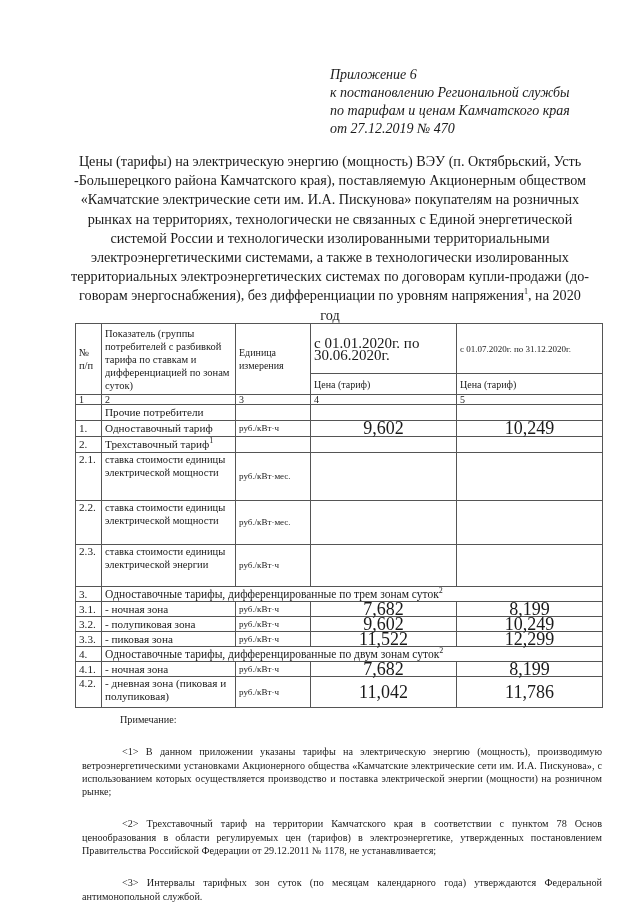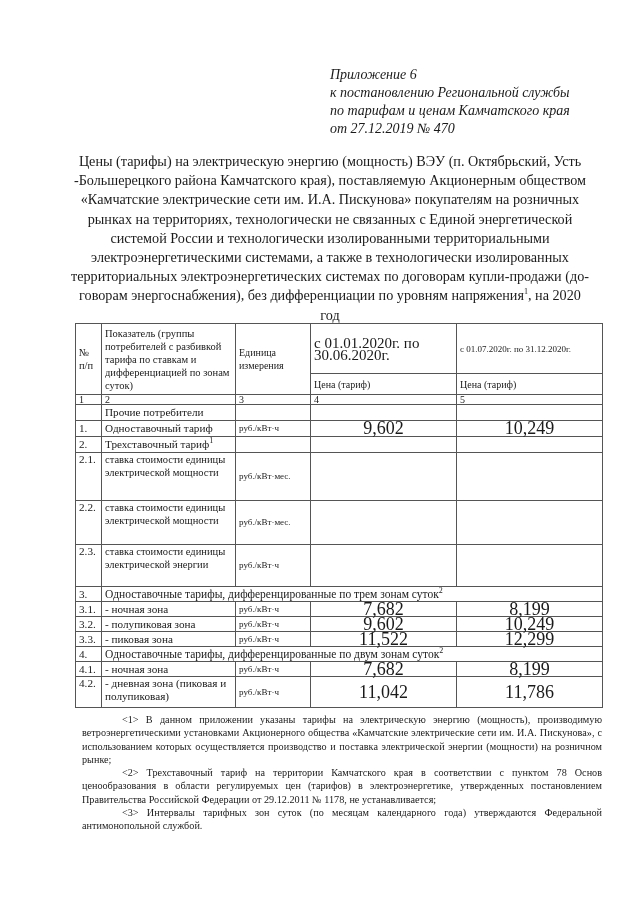--- a/index.html
+++ b/index.html
@@ -14,21 +14,21 @@
   table.tariffs td { border:1px solid #555; padding:0 3px; vertical-align:middle; line-height:13px; }
   td.c { text-align:left; }
   td.num { text-align:center; font-size:18px; }
   td.unit { font-size:9px; vertical-align:top; padding-top:2px;margin-top:28px; }
   td.unit.mid { vertical-align:middle; }
   td.small { font-size:10px; }
   td.hdr { font-size:10.5px; vertical-align:top; padding-top:2px; line-height:12.5px;margin-top:43px; }
   td.sec { font-size:11.5px; }
   .notes { position:absolute; left:82px; top:713px; width:520px; font-size:10.2px; line-height:13.3px; text-align:justify; }
   .notes p { margin:0; }
-  .notes .ind { text-indent:40px; }
+  .notes .ind { text-indent:40px;margin-top:19px; }
   .notes .head { padding-left:38px; }
 </style>
 </head>
 <body>
 
 <div class="appendix">
   <div>Приложение 6</div>
   <div>к постановлению Региональной службы</div>
   <div>по тарифам и ценам Камчатского края</div>
   <div>от 27.12.2019 № 470</div>
@@ -145,16 +145,17 @@
     <td class="c" style="vertical-align:top">4.2.</td>
     <td style="vertical-align:top">- дневная зона (пиковая и полупиковая)</td>
     <td class="unit">руб./кВт·ч</td>
     <td class="num">11,042</td>
     <td class="num">11,786</td>
   </tr>
 </tbody>
   </table>
 
 <div class="notes">
+  <p class="head">Примечание:</p>
   <p class="ind">&lt;1&gt; В данном приложении указаны тарифы на электрическую энергию (мощность), производимую ветроэнергетическими установками Акционерного общества «Камчатские электрические сети им. И.А. Пискунова», с использованием которых осуществляется производство и поставка электрической энергии (мощности) на розничном рынке;</p>
   <p class="ind">&lt;2&gt; Трехставочный тариф на территории Камчатского края в соответствии с пунктом 78 Основ ценообразования в области регулируемых цен (тарифов) в электроэнергетике, утвержденных постановлением Правительства Российской Федерации от 29.12.2011 № 1178, не устанавливается;</p>
   <p class="ind">&lt;3&gt; Интервалы тарифных зон суток (по месяцам календарного года) утверждаются Федеральной антимонопольной службой.</p>
 </div>
 
 </body></html>

